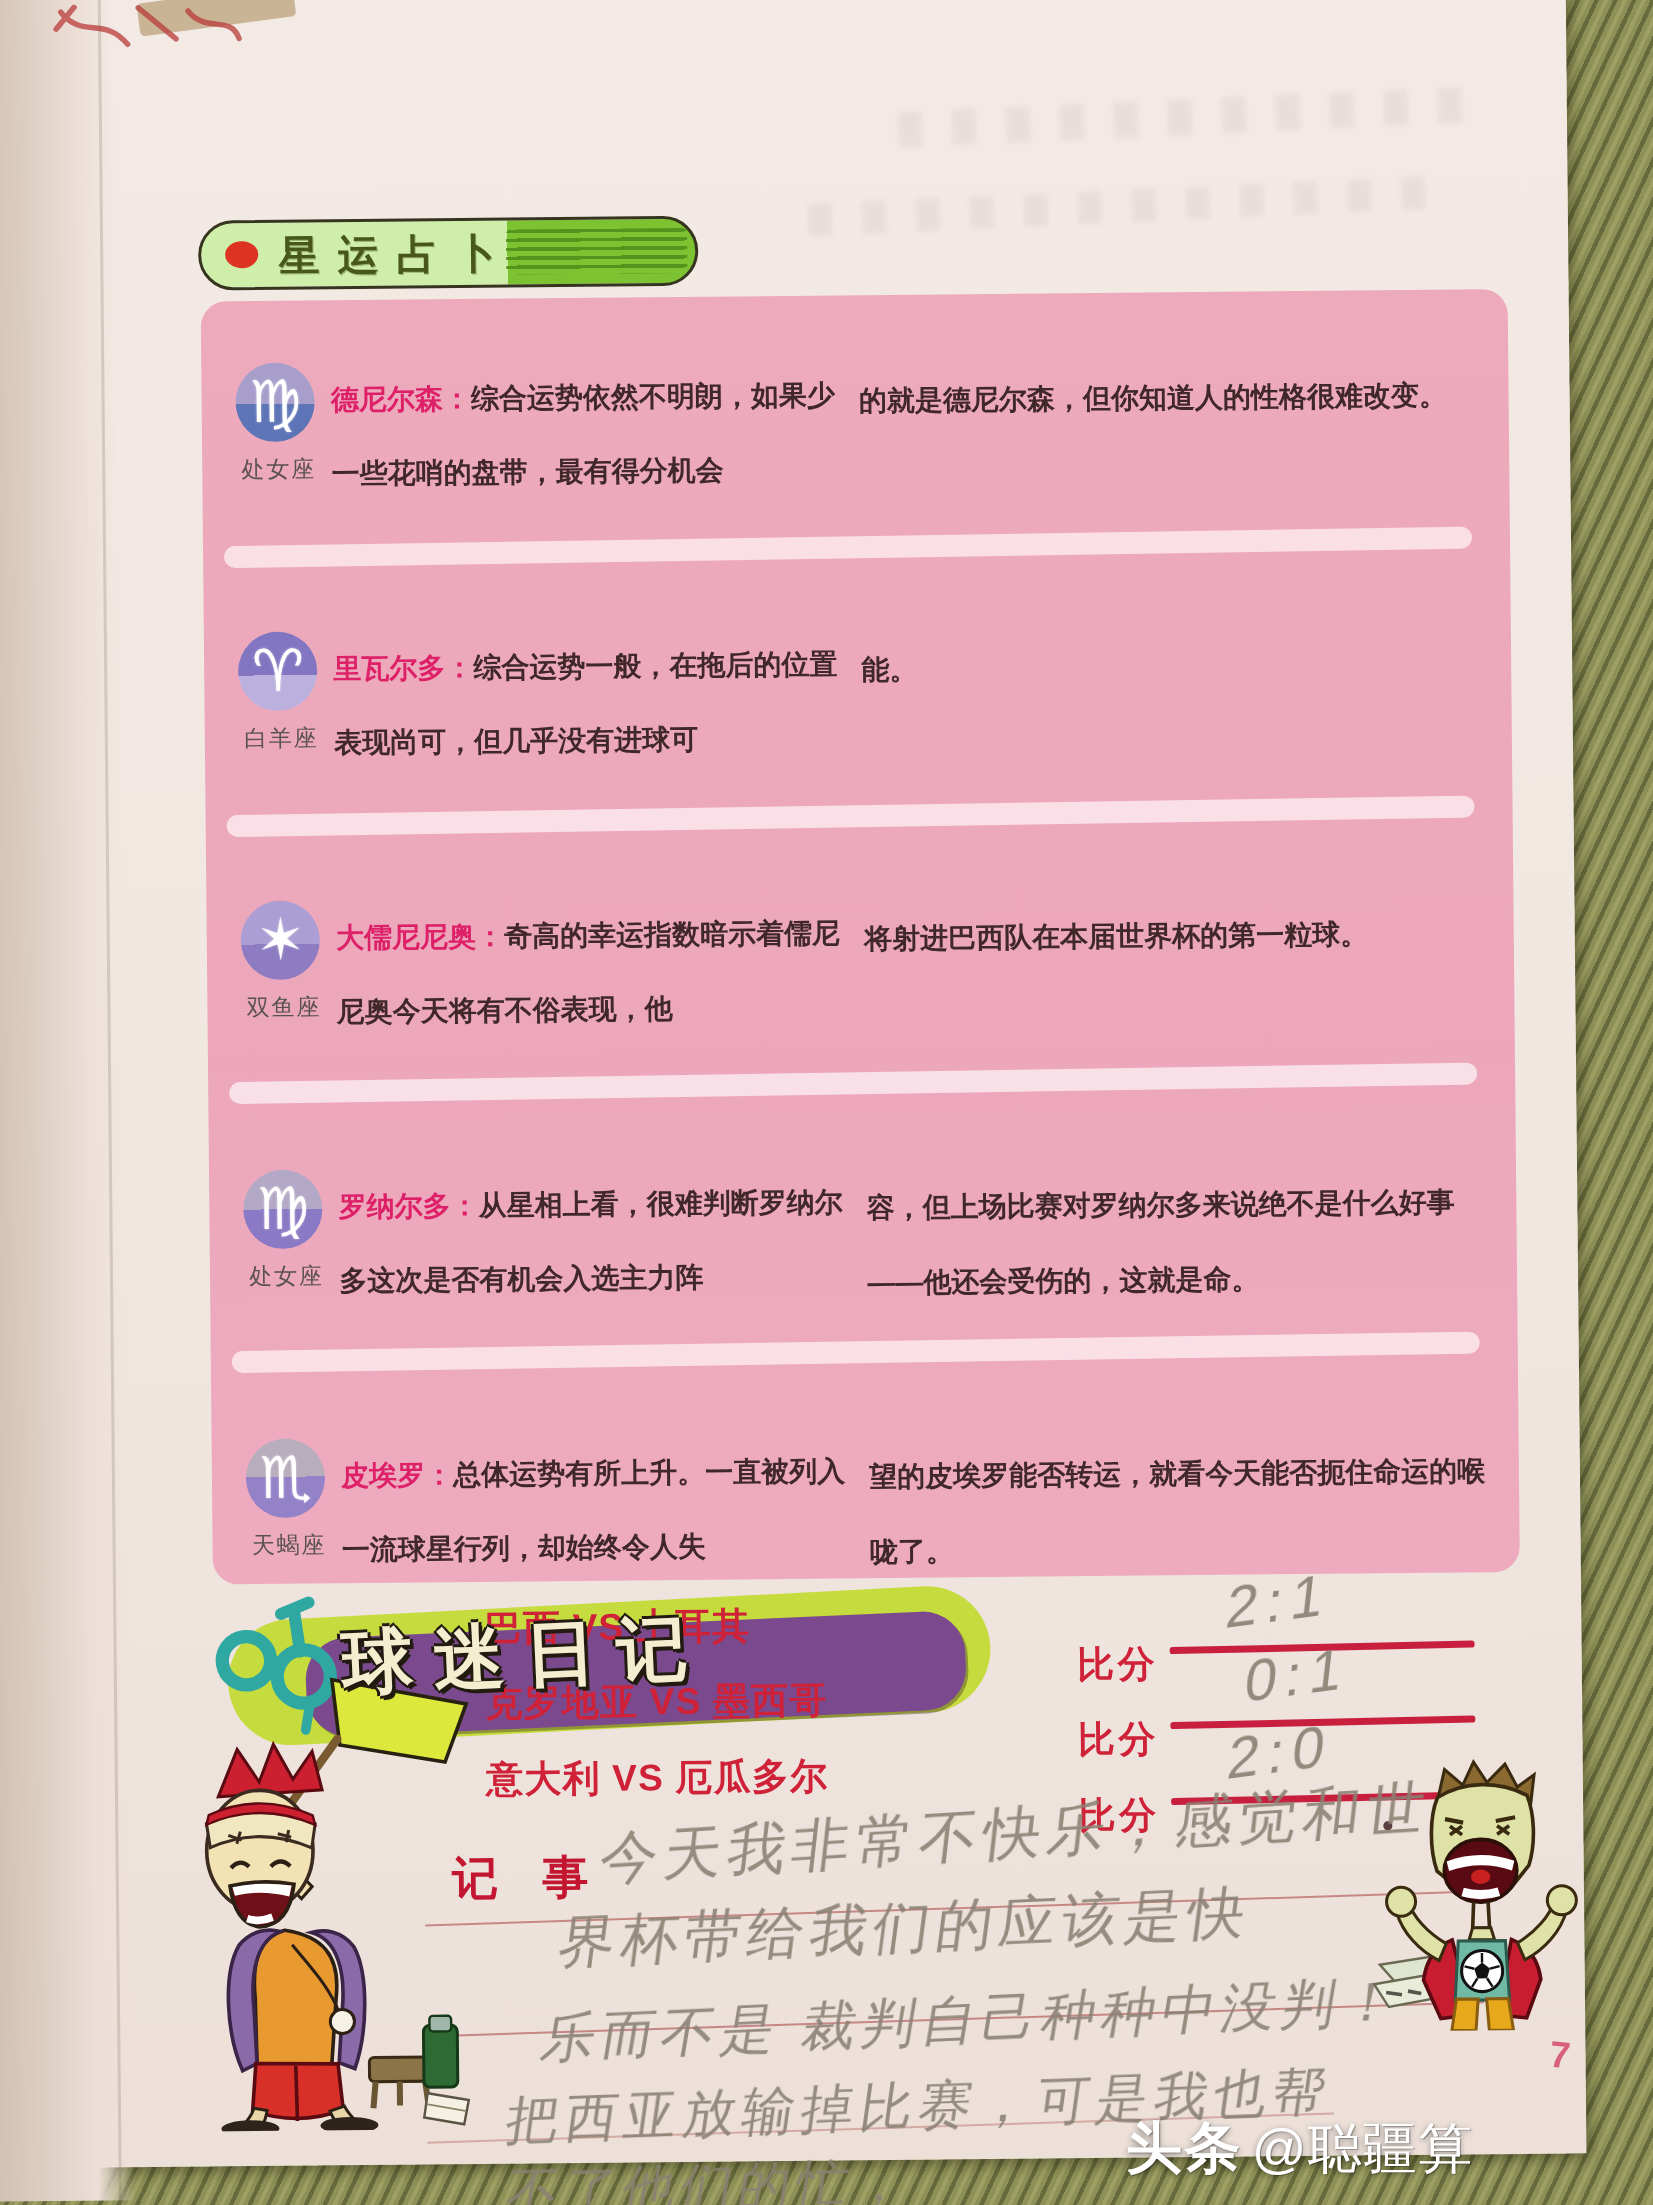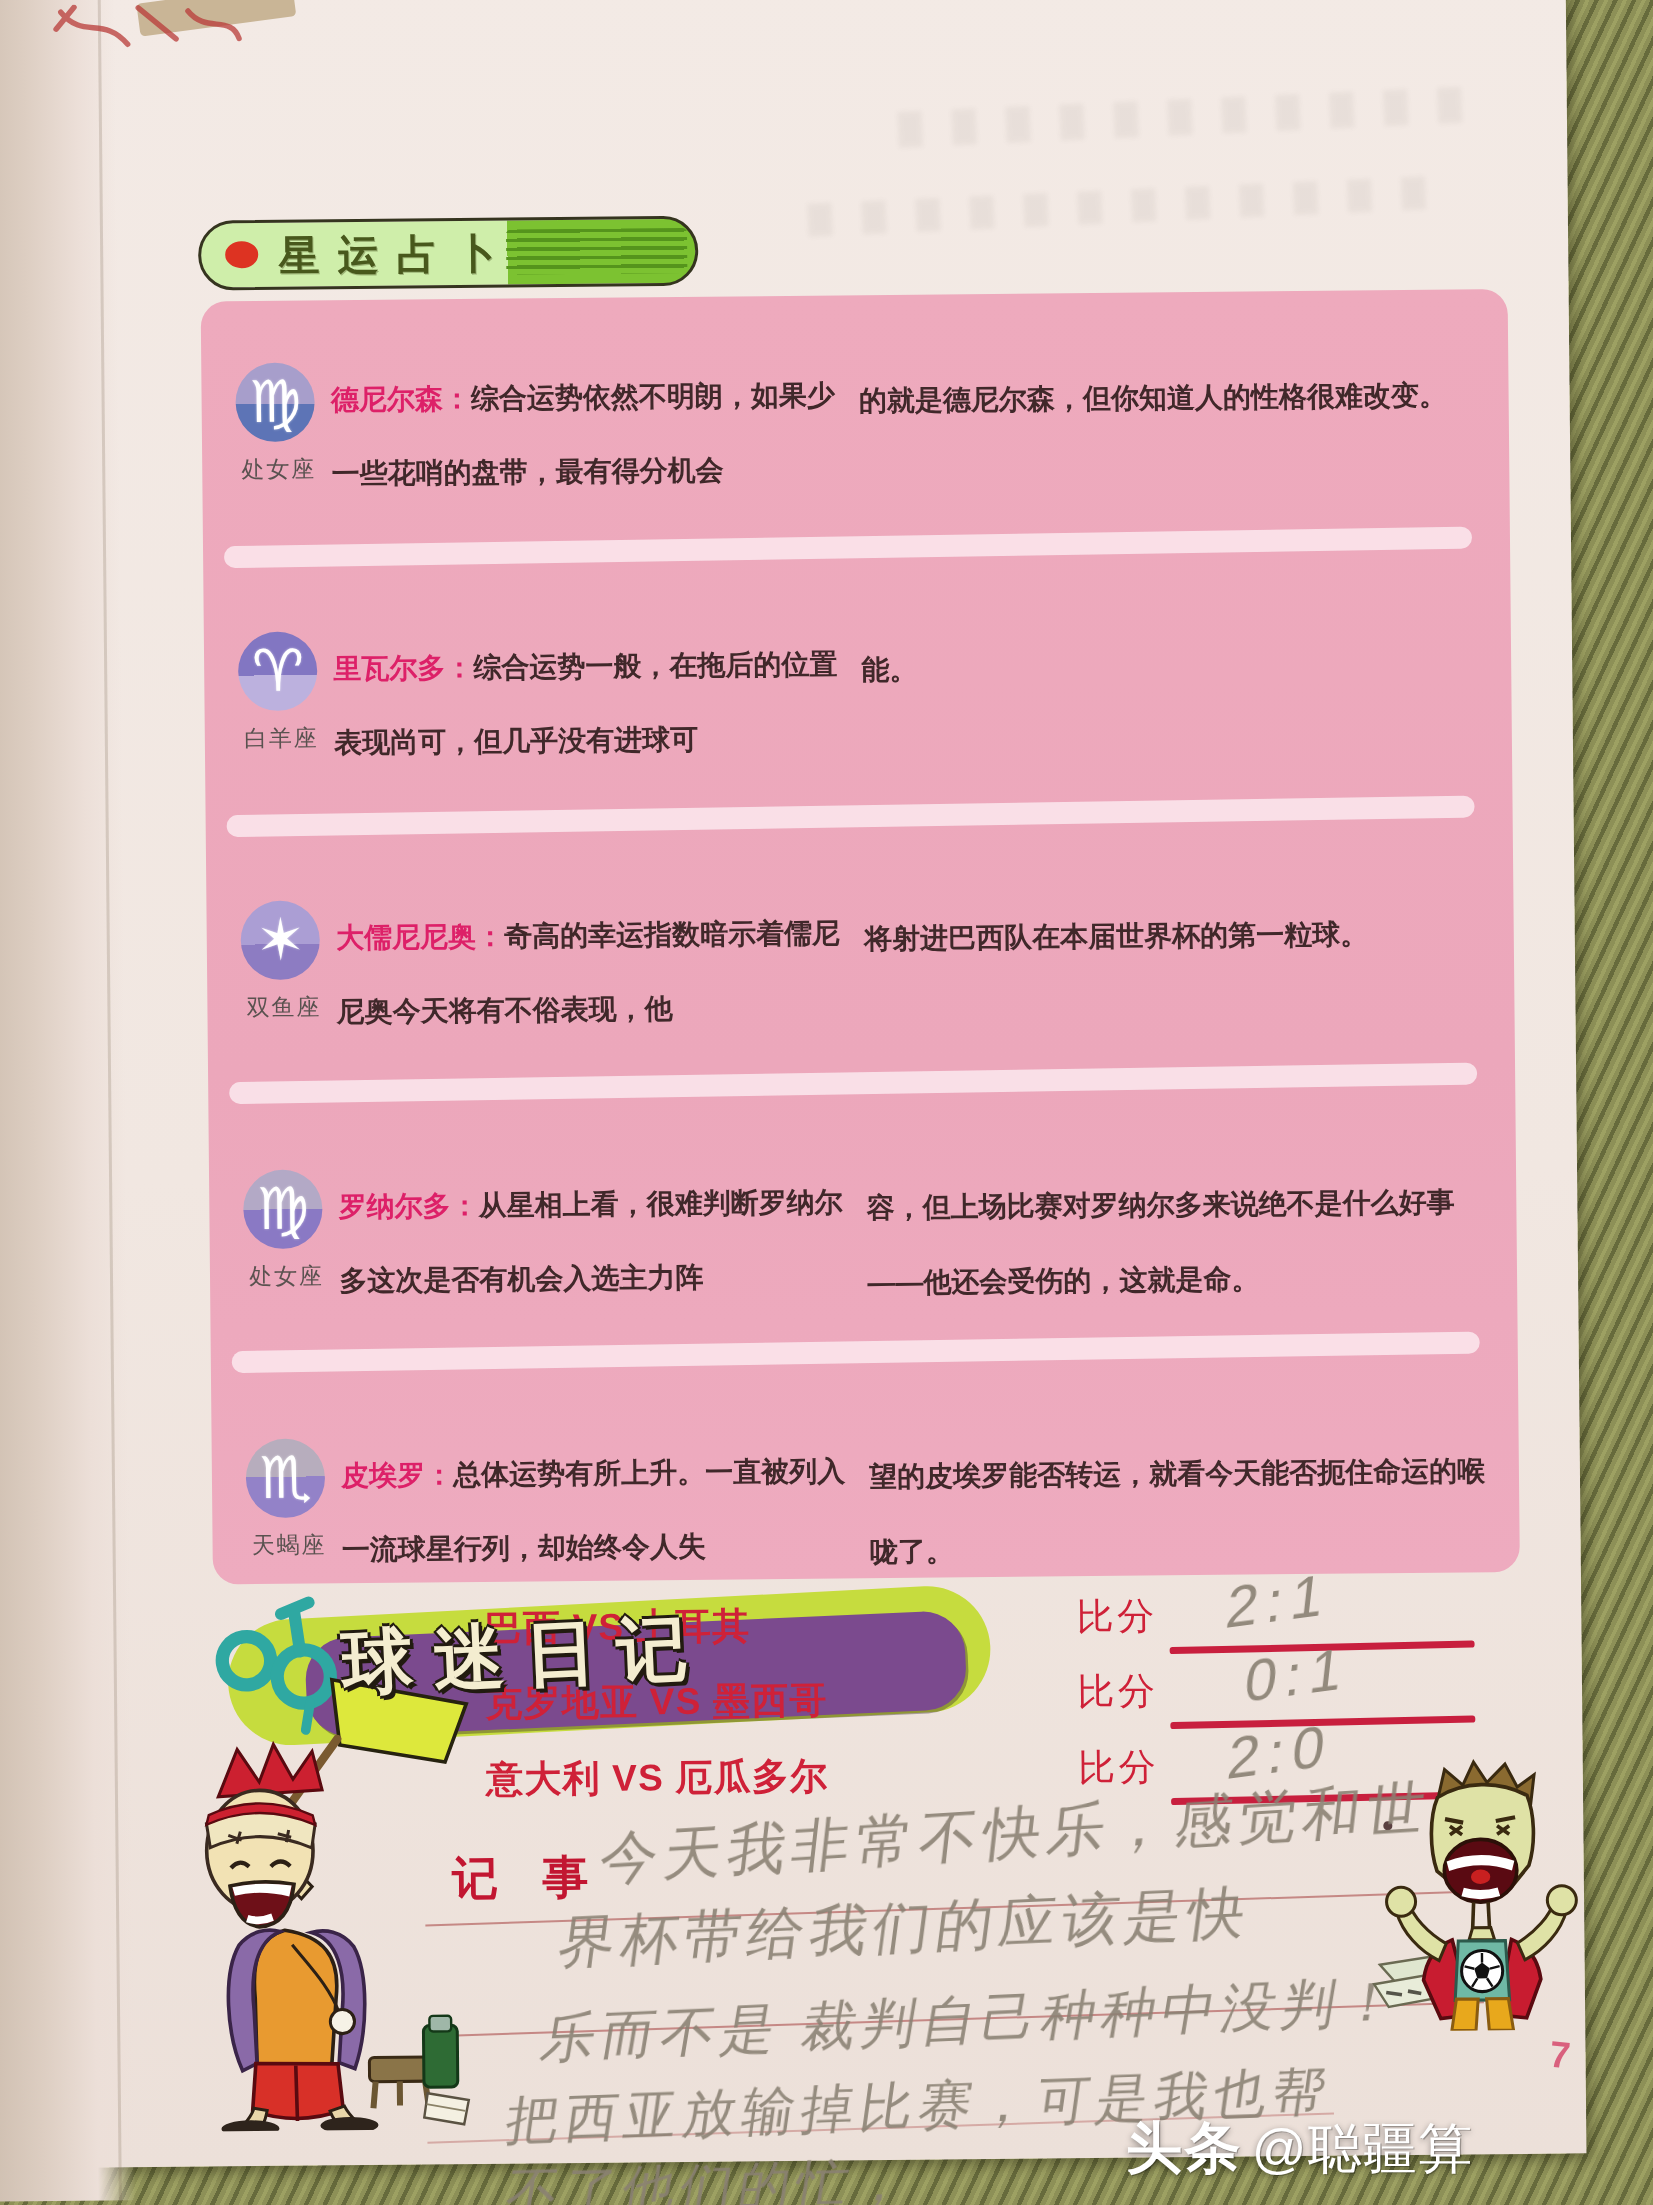--- a/index.html
+++ b/index.html
@@ -80,21 +80,21 @@
     position:absolute;left:300px;top:1623px;width:660px;height:99px;border-radius:42px;
     background:var(--badge-purple);transform:rotate(-2deg);
     box-shadow:2.4px 3px 0 rgba(40,20,40,.35);
   }
   .diary-title{
     position:absolute;left:336px;top:1606px;font-size:71px;font-weight:700;color:#f4edd0;
     letter-spacing:20.6px;transform:rotate(-2deg);
     text-shadow:-3px 0 0 #221b10,3px 0 0 #221b10,0 -3px 0 #221b10,0 3px 0 #221b10,3.6px 4.2px 0 #221b10;
   }
   .match-row{position:absolute;left:0;font-size:37px;font-weight:700;color:var(--match-red);letter-spacing:1.2px;white-space:nowrap;}
-  .score-label{position:absolute;left:595px;font-size:37px;font-weight:400;color:var(--match-red);letter-spacing:3.6px;white-space:nowrap;}
+  .score-label{position:absolute;left:595px;font-size:37px;font-weight:700;color:var(--match-red);letter-spacing:3.6px;white-space:nowrap;margin-top:48px;}
   .score-line{position:absolute;left:686px;width:305px;height:6.6px;background:#c81f3e;border-radius:3px;transform:rotate(-0.7deg);}
   .score-val{
     position:absolute;font-size:58px;color:var(--pencil);font-weight:400;
     transform:rotate(-7deg) skewX(-14deg);letter-spacing:8.5px;opacity:.9;filter:blur(0.2px);
   }
 
   .notes-label{position:absolute;left:444px;top:1845px;font-size:46px;font-weight:700;color:var(--note-red);letter-spacing:15.7px;}
   .rule{position:absolute;height:2.4px;background:rgba(158,48,48,.5);transform:rotate(-1.3deg);}
   .hand{
     position:absolute;color:var(--pencil);font-weight:400;opacity:.88;filter:blur(0.3px);

